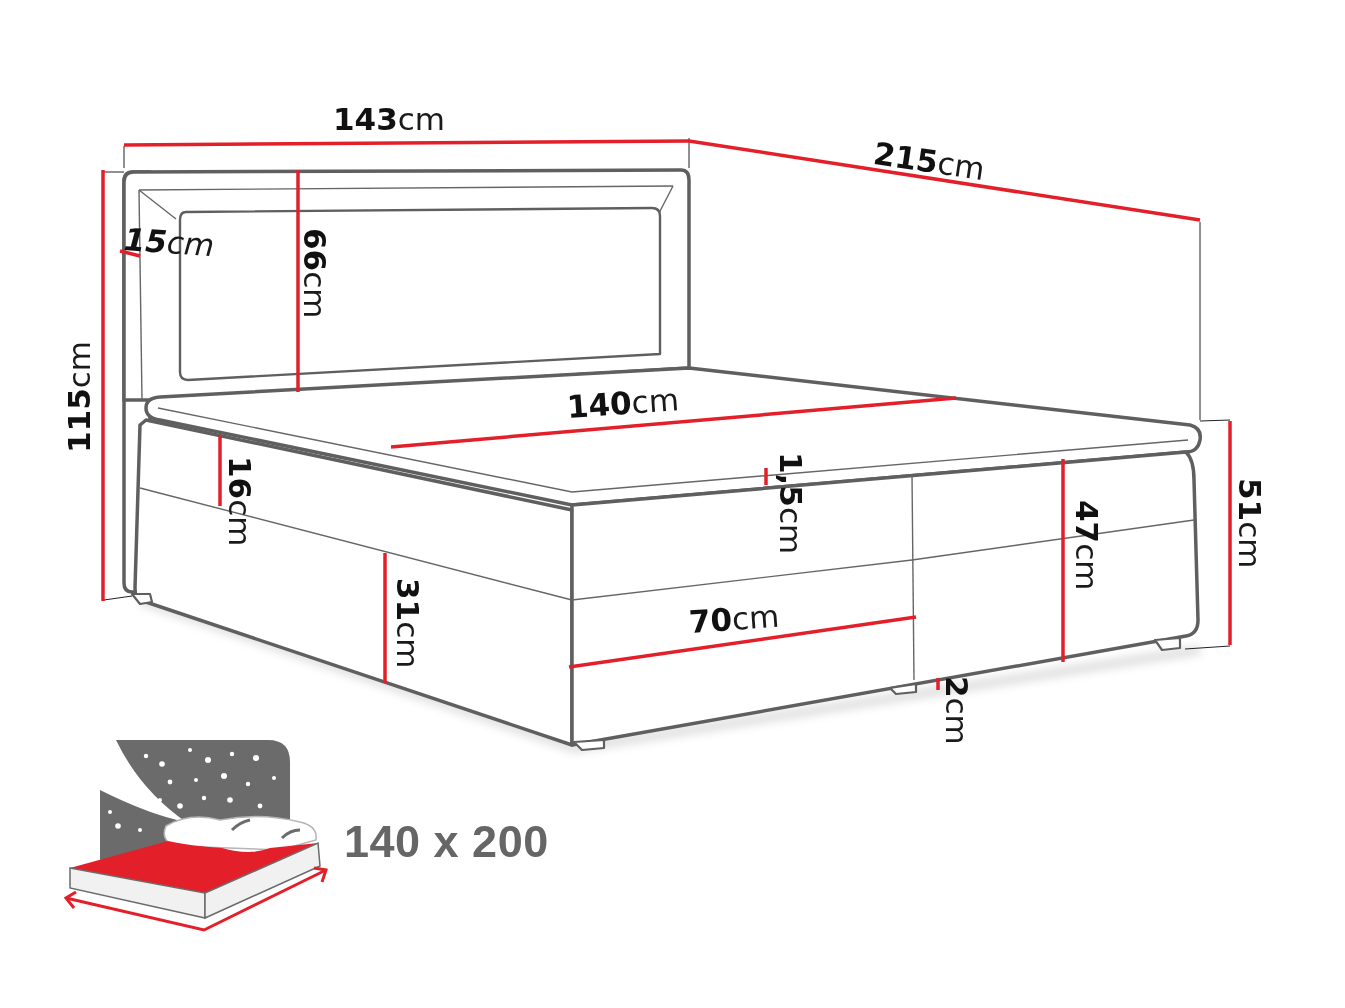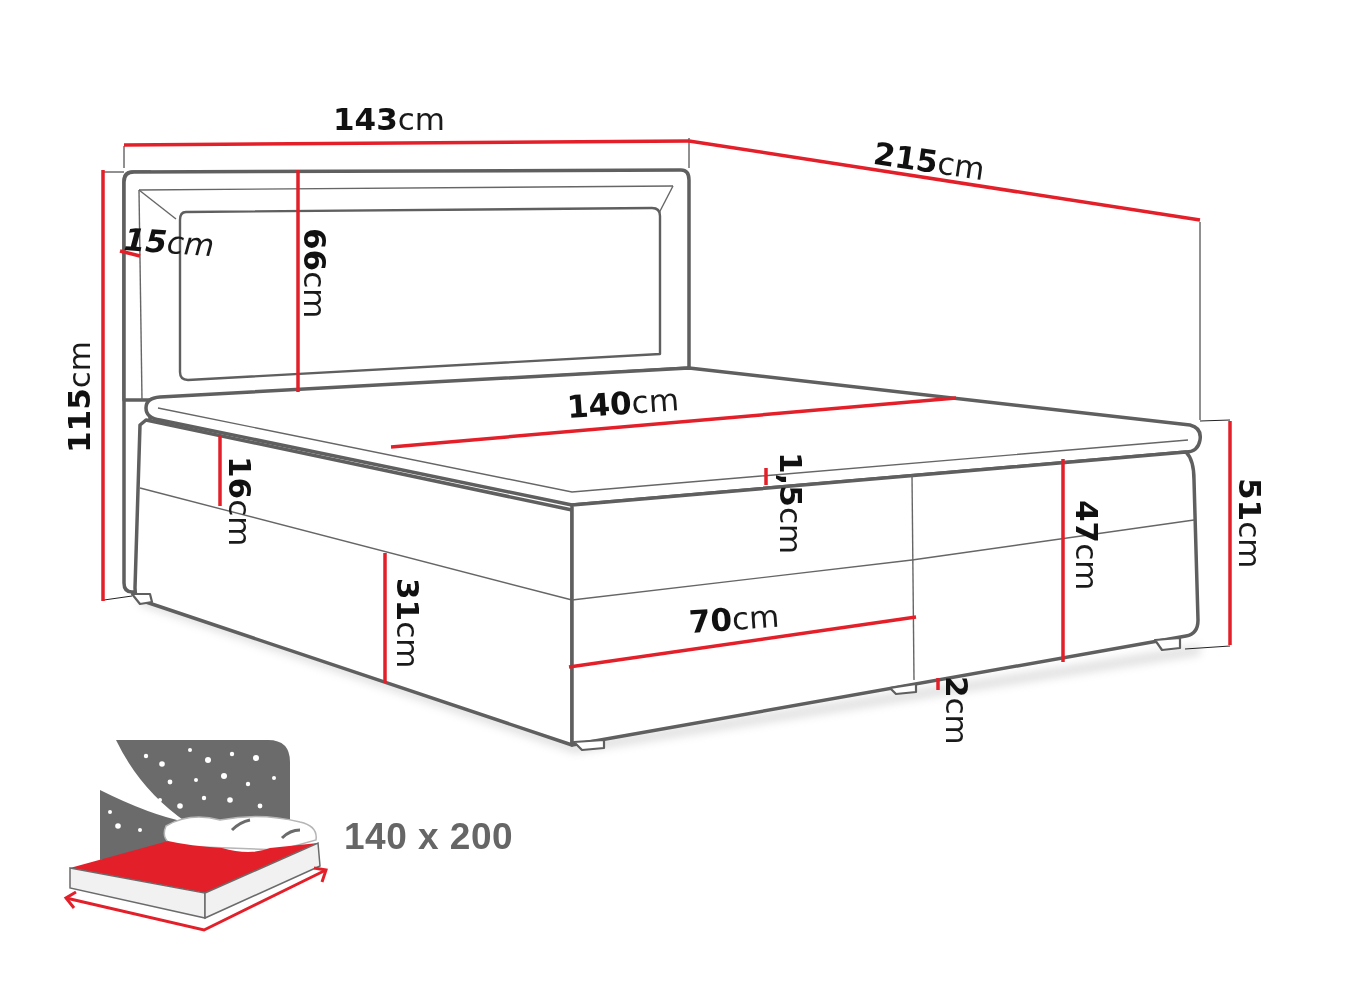--- a/index.html
+++ b/index.html
@@ -6,21 +6,21 @@
     body { width: 1345px; height: 1008px; overflow: hidden; position: relative; font-family: "DejaVu Sans", sans-serif; }
     #stage { position: absolute; left: 0; top: 0; width: 1345px; height: 788px; }
     svg { position: absolute; left: 0; top: 0; }
     .outline { fill: #ffffff; stroke: #5f5f5f; stroke-width: 3.5; stroke-linejoin: round; stroke-linecap: round; }
     .thin { fill: none; stroke: #666; stroke-width: 1.4; }
     .hair { fill: none; stroke: #222; stroke-width: 1; }
     .dim { fill: none; stroke: #e3202a; stroke-width: 3.5; stroke-linecap: butt; }
     .lbl { position: absolute; white-space: nowrap; color: #111; font-size: 31px; line-height: 1; transform-origin: 0 0; }
     .lbl .num { font-weight: bold; }
     .lbl .unit { font-weight: normal; color: #1a1a1a; }
-    .size-text { position: absolute; left: 344px; top: 816px; font-size: 37px; font-weight: bold; color: #666666; font-family: "Liberation Sans", sans-serif; letter-spacing: 0.5px; }
+    .size-text { position: absolute; left: 344px; top: 816px; font-size: 45px; font-weight: bold; color: #666666; font-family: "Liberation Sans", sans-serif; letter-spacing: 0.5px; }
   </style>
 </head>
 <body>
 
 <div id="stage">
   <svg width="1345" height="1008" viewBox="0 0 1345 1008">
     <defs>
       <filter id="soft" x="-10%" y="-10%" width="120%" height="130%">
         <feGaussianBlur stdDeviation="4"></feGaussianBlur>
       </filter>

